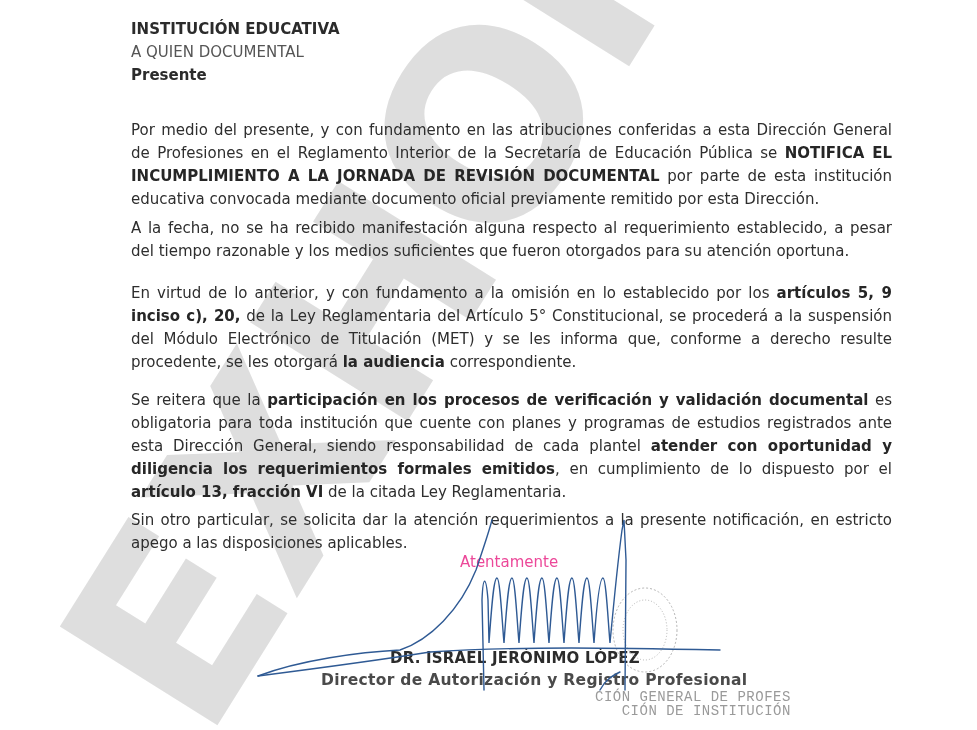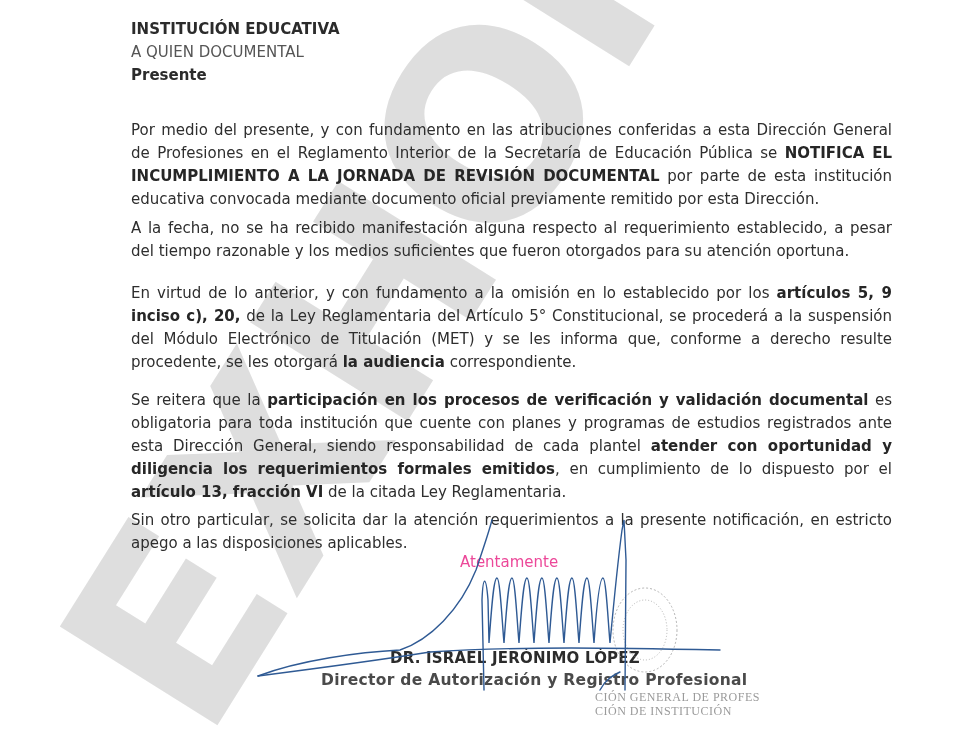--- a/index.html
+++ b/index.html
@@ -31,21 +31,21 @@
     }
     .para b { font-weight: bold; color: #262626; }
     #p1 { top: 109px; margin-top: 10px; }
     #p2 { top: 217px; }
     #p3 { top: 282px; }
     #p4 { top: 389px; }
     #p5 { top: 509px; }
     .closing { position: absolute; left: 450px; top: 553px; font-size: 15px; color: #ec4899; }
     .sig-name { position: absolute; left: 380px; top: 649px; font-size: 15px; font-weight: bold; color: #2b2b2b; letter-spacing: 0.2px; }
     .sig-title { position: absolute; left: 311px; top: 671px; font-size: 15.5px; font-weight: bold; color: #4a4a4a; letter-spacing: 0.3px; }
-    .stamp { position: absolute; left: 585px; top: 690px; font-size: 12px; color: #9a9a9a; line-height: 14px; font-family: Liberation Serif, serif; letter-spacing: 0.5px; }
+    .stamp { position: absolute; left: 585px; top: 690px; font-size: 14px; color: #9a9a9a; line-height: 14px; font-family: Liberation Mono, monospace; letter-spacing: 0.5px; text-align: right; }
     .sigsvg { position: absolute; left: 0; top: 0; width: 977px; height: 730px; z-index: 2; pointer-events: none; }
   </style>
 </head>
 <body>
 
 <svg class="watermark" viewBox="0 0 977 730">
   <text x="0" y="0" font-size="255" transform="translate(205,745) rotate(-58)" letter-spacing="-6">EXHORTO</text>
 </svg>
 
 <div class="page">

